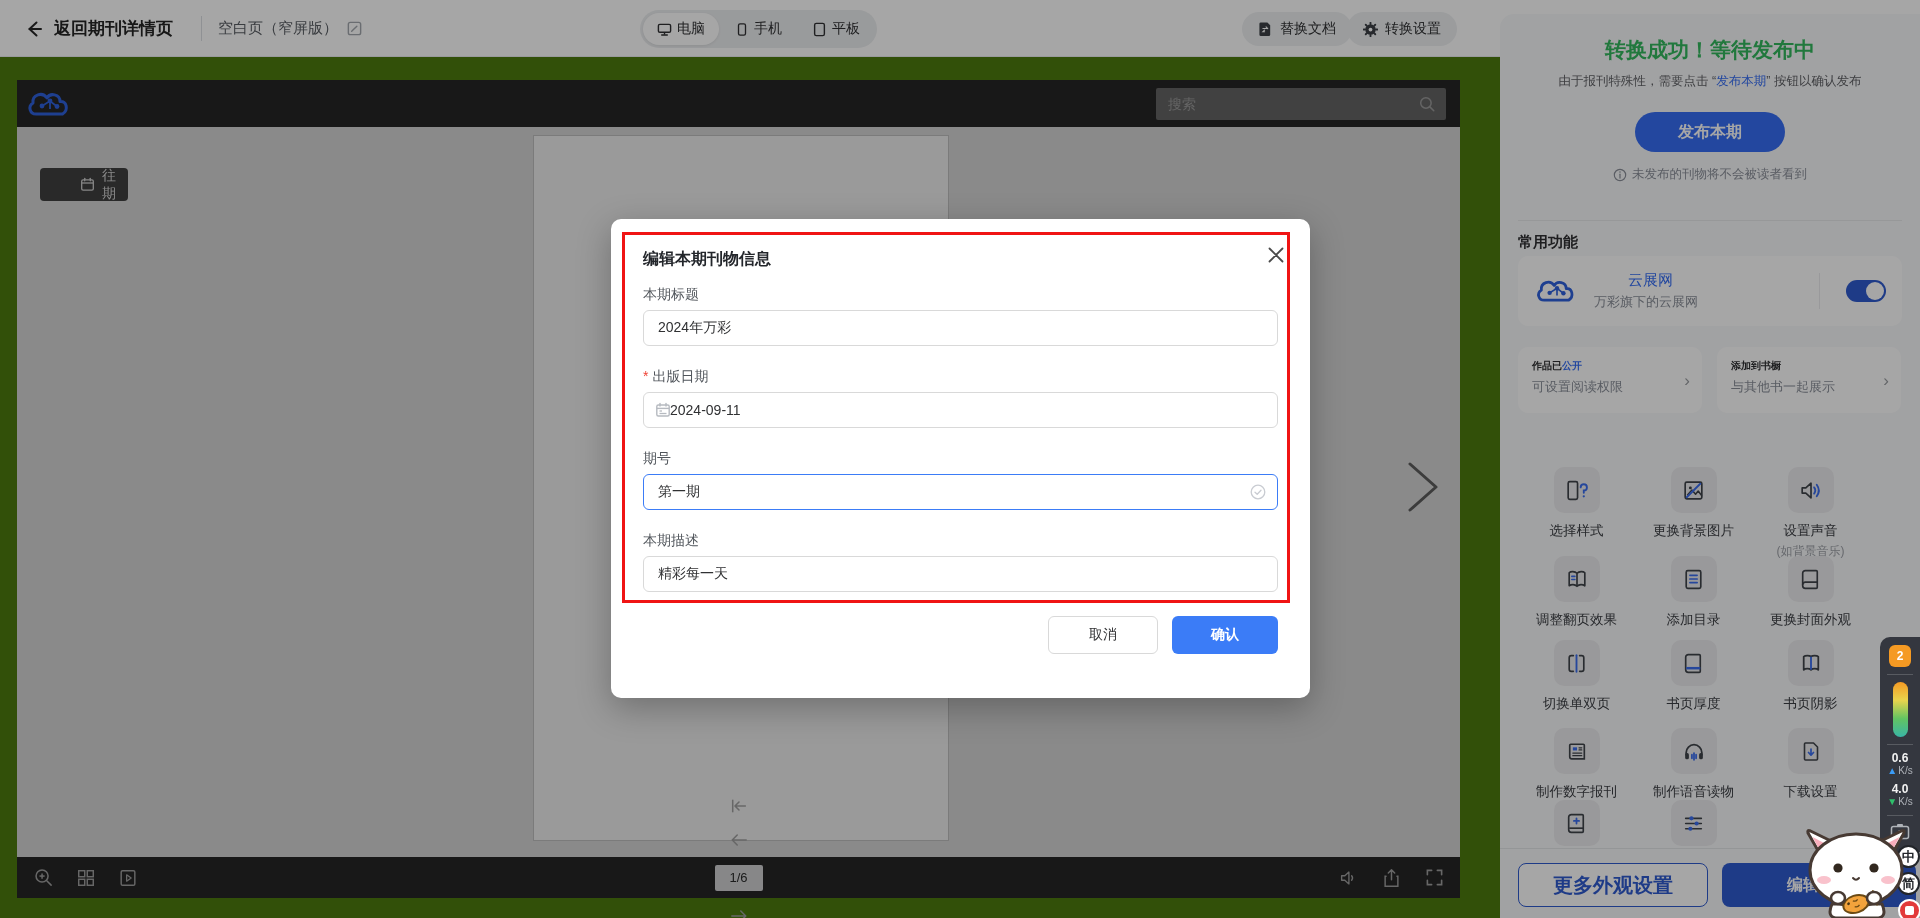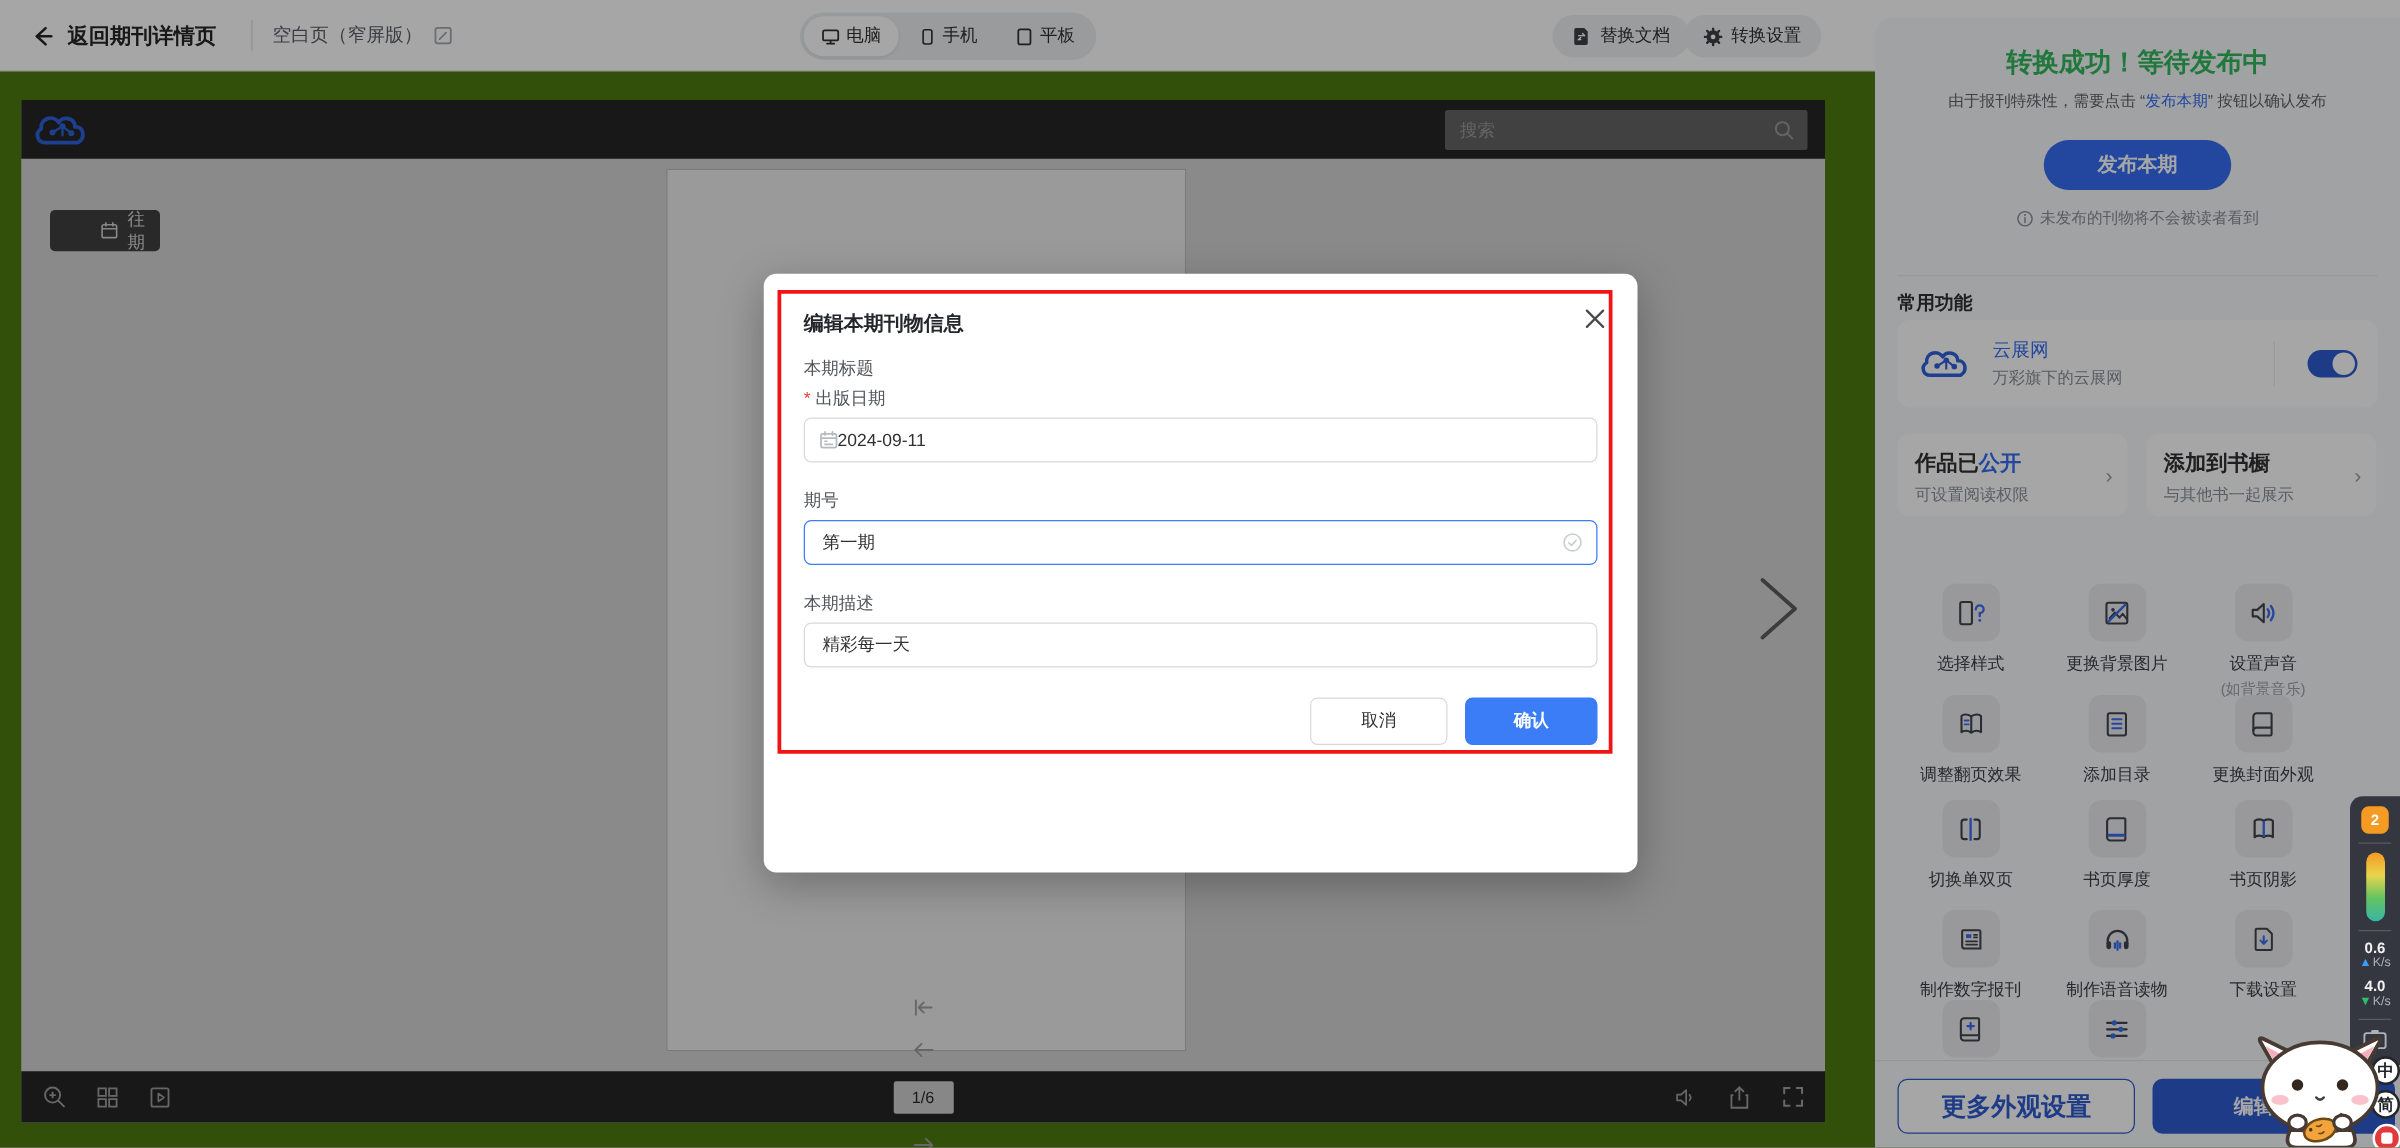--- a/index.html
+++ b/index.html
@@ -39,27 +39,27 @@
   #sidebar { left:1500px; top:14px; width:420px; height:904px; background:#f8f9fb; border-radius:14px 0 0 0; }
   #status-title { left:0; top:22px; width:420px; text-align:center; font-size:21px; font-weight:bold; color:#34b95e; }
   #status-sub { left:0; top:59px; width:420px; text-align:center; font-size:12.5px; color:#606266; }
   #status-sub .blue-link { color:#366ef4; cursor:pointer; }
   #publish-btn { left:135px; top:98px; width:150px; height:40px; background:#366ef4; border:none; border-radius:20px; color:#fff; font-size:16px; font-weight:bold; cursor:pointer; font-family:inherit; }
   #publish-note { left:0; top:152px; width:420px; display:flex; align-items:center; justify-content:center; gap:5px; font-size:12.5px; color:#8a8f99; }
   #sb-sep { left:18px; top:206px; width:384px; height:1px; background:#e8eaec; }
   #section-title { left:18px; top:219px; font-size:15px; font-weight:bold; color:#303133; }
   #yzw-card { left:18px; top:242px; width:384px; height:70px; background:#fff; border-radius:10px; display:flex; align-items:center; padding:0 16px; }
   .yzw-texts { margin-left:14px; flex:1; }
-  .yzw-title { font-size:15px; color:#366ef4; cursor:pointer; }
+  .yzw-title { font-size:15px; color:#366ef4; cursor:pointer;margin-left:34px; }
   .yzw-desc { font-size:13px; color:#8a8f99; margin-top:3px; }
   .yzw-vdiv { width:1px; height:36px; background:#ececee; margin-right:26px; }
   .toggle { width:40px; height:22px; background:#2f5bd0; border-radius:11px; position:relative; cursor:pointer; }
   .toggle .knob { position:absolute; right:2px; top:2px; width:18px; height:18px; background:#fff; border-radius:50%; }
   .mini-card { top:333px; width:184px; height:66px; background:#fff; border-radius:10px; padding:12px 12px 0 14px; cursor:pointer; }
-  .mini-card .mc-title { font-size:17px; color:#303133; font-weight:bold; }
+  .mini-card .mc-title { font-size:10px; color:#303133; font-weight:bold; }
   .mini-card .mc-title .blue-link { color:#366ef4; font-weight:bold; }
   .mini-card .mc-desc { font-size:13px; color:#8a8f99; margin-top:5px; }
   .mini-card .chev { position:absolute; right:12px; top:24px; color:#9a9da1; font-size:17px; }
 
   .feat-row { left:18px; width:351px; display:flex; }
   .feat-cell { width:117px; display:flex; flex-direction:column; align-items:center; cursor:pointer; }
   .feat-box { width:46px; height:46px; background:#ececee; border-radius:10px; display:flex; align-items:center; justify-content:center; }
   .feat-label { font-size:13.5px; color:#3d4045; margin-top:9px; text-align:center; }
   .feat-sub { font-size:12px; color:#9ea2a8; margin-top:3px; }
 
@@ -562,20 +562,23 @@
   <div id="modal" class="abs">
     <div id="annotation-rect" class="abs"></div>
     <div id="modal-title">编辑本期刊物信息</div>
     <span id="modal-close">
       <svg width="18" height="18" viewBox="0 0 18 18">
           <path d="M2.5 2.5 L15.5 15.5 M15.5 2.5 L2.5 15.5" stroke="#4a4a4a" stroke-width="1.8" stroke-linecap="round"></path>
         </svg>
     </span>
 
     <div class="fld-label">本期标题</div>
+    <div class="fld-input">
+      <input type="text" value="2024年万彩" style="">
+    </div>
 
     <div class="fld-label"><span class="req">*</span><span>出版日期</span></div>
     <div class="fld-input with-icon">
       <span class="in-icon-l">
         <svg width="16" height="16" viewBox="0 0 16 16">
             <rect x="1.8" y="3" width="12.4" height="11" rx="1.5" fill="none" stroke="#b6bac0" stroke-width="1.4"></rect>
             <line x1="1.8" y1="6.4" x2="14.2" y2="6.4" stroke="#b6bac0" stroke-width="1.4"></line>
             <line x1="5" y1="1.4" x2="5" y2="4" stroke="#b6bac0" stroke-width="1.4" stroke-linecap="round"></line>
             <line x1="11" y1="1.4" x2="11" y2="4" stroke="#b6bac0" stroke-width="1.4" stroke-linecap="round"></line>
             <line x1="4.5" y1="9" x2="7" y2="9" stroke="#b6bac0" stroke-width="1.3"></line>

